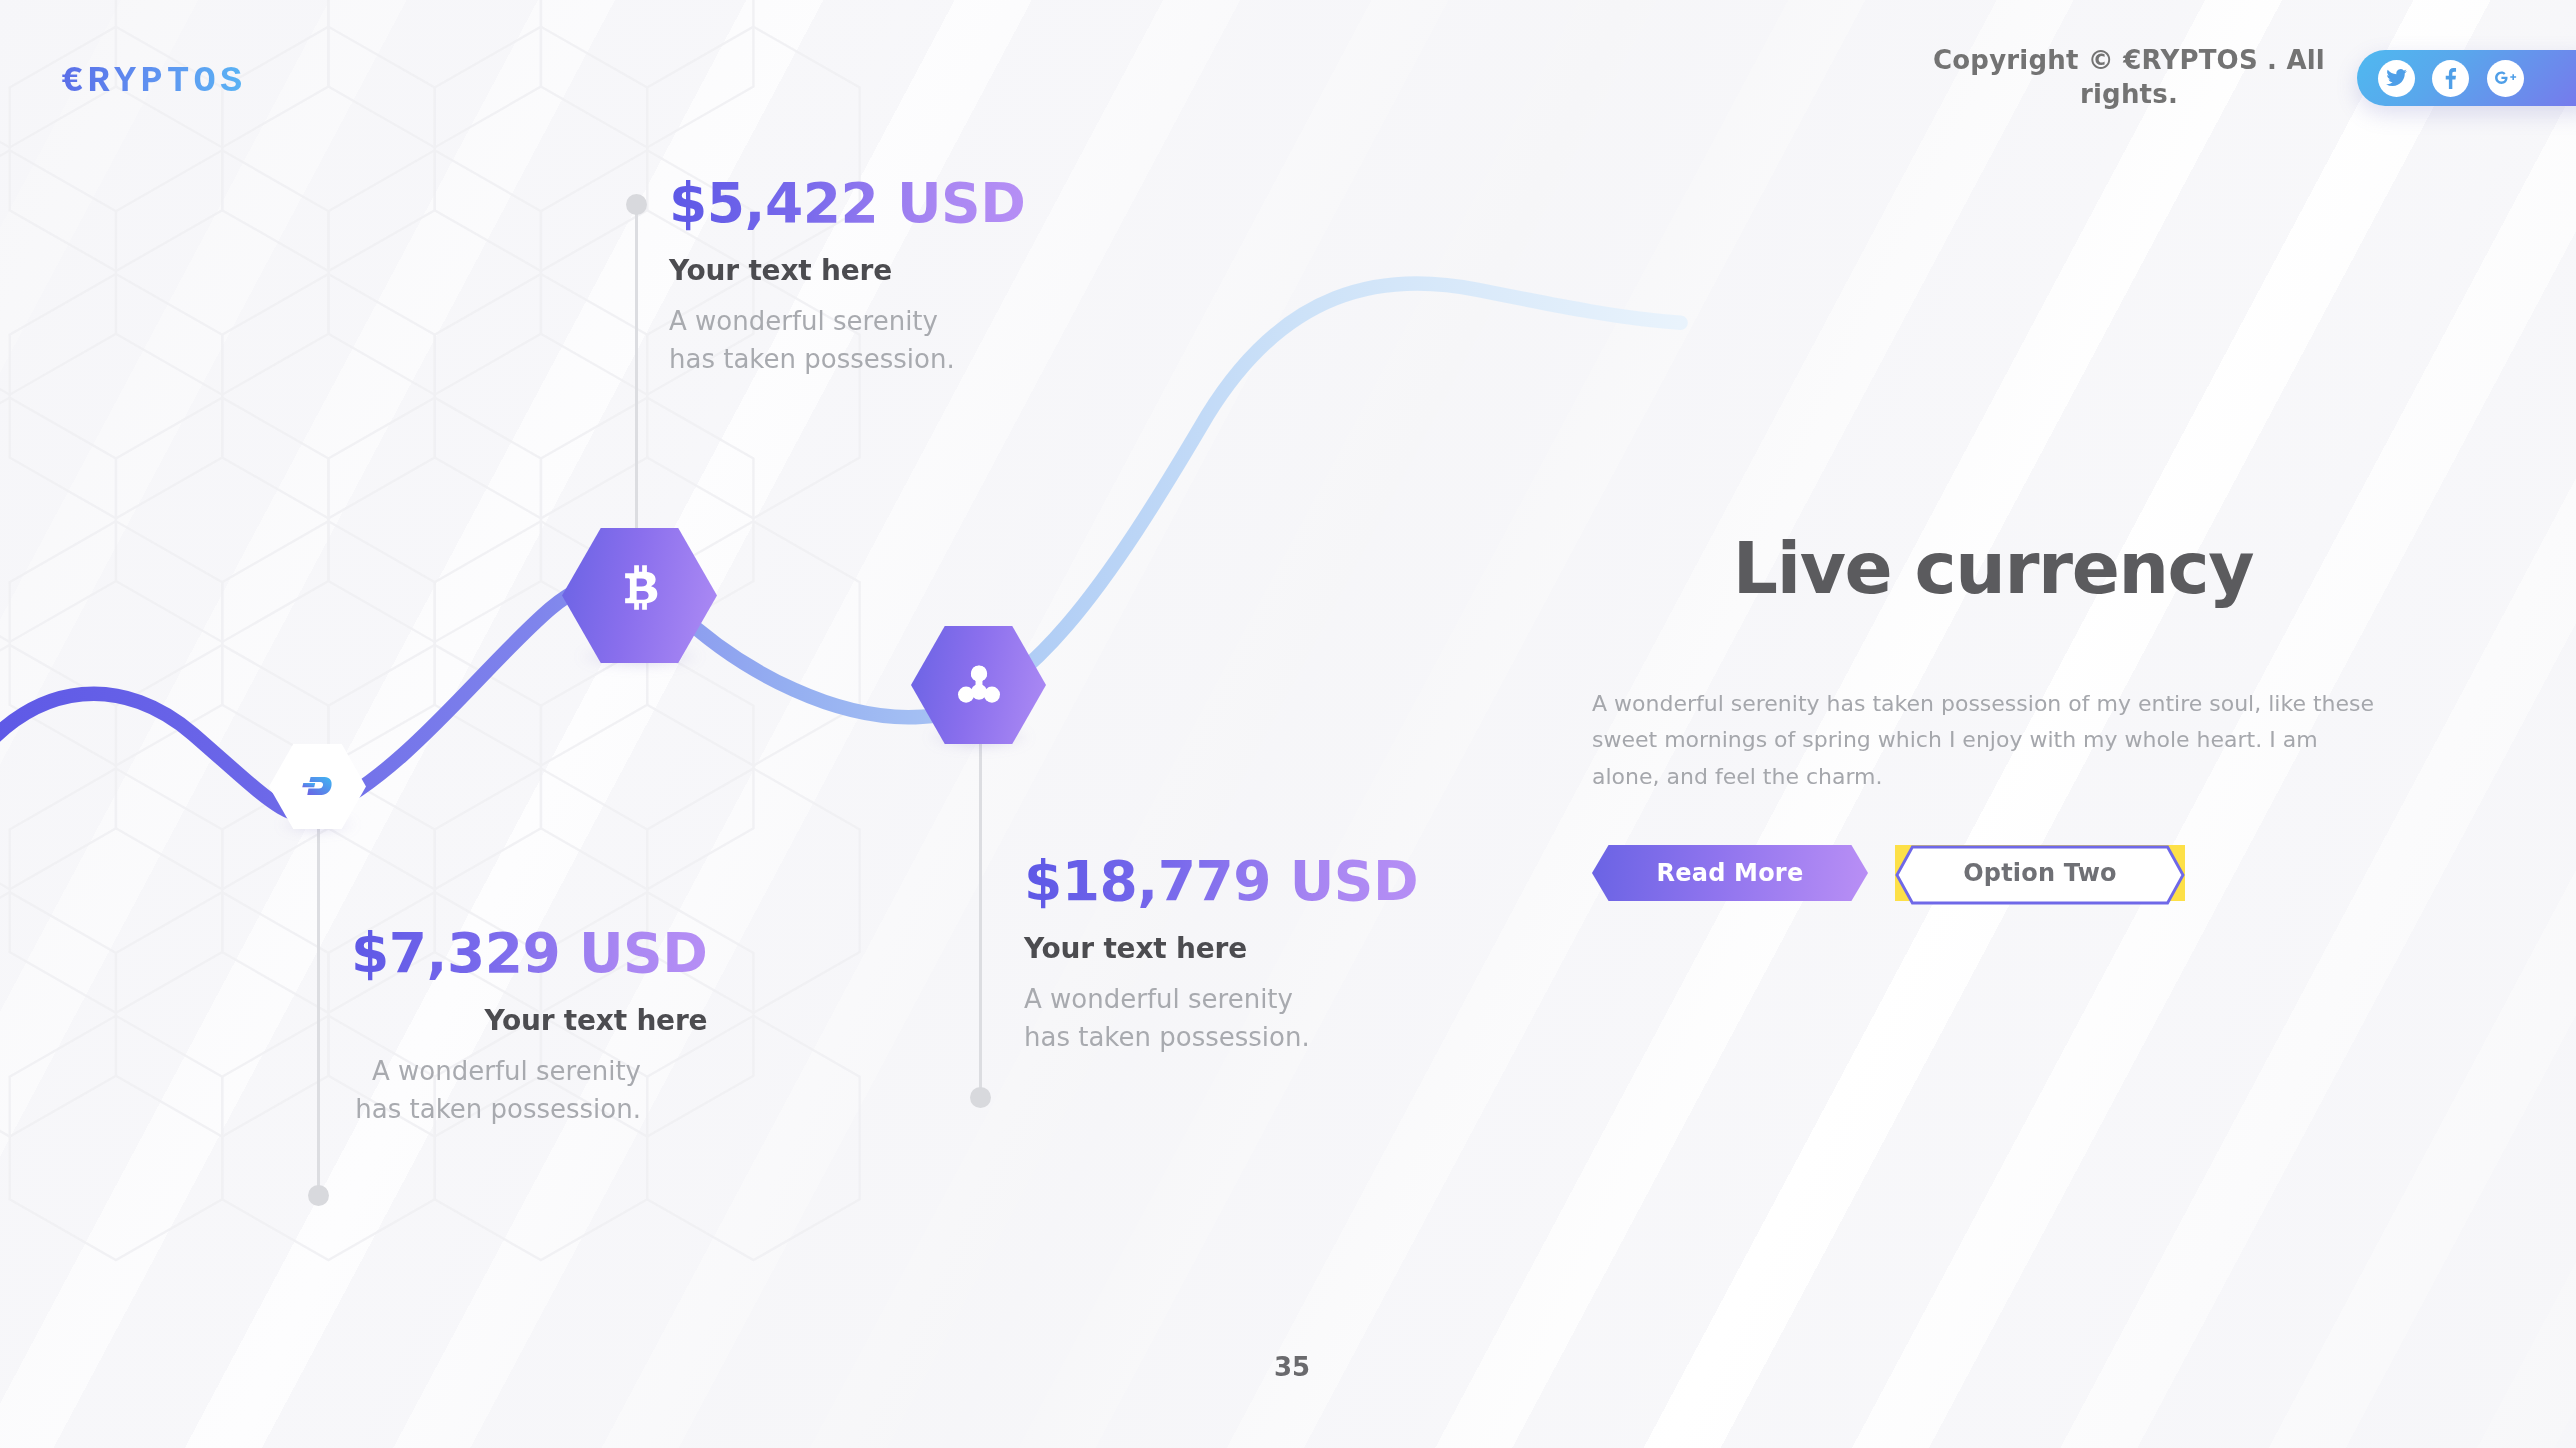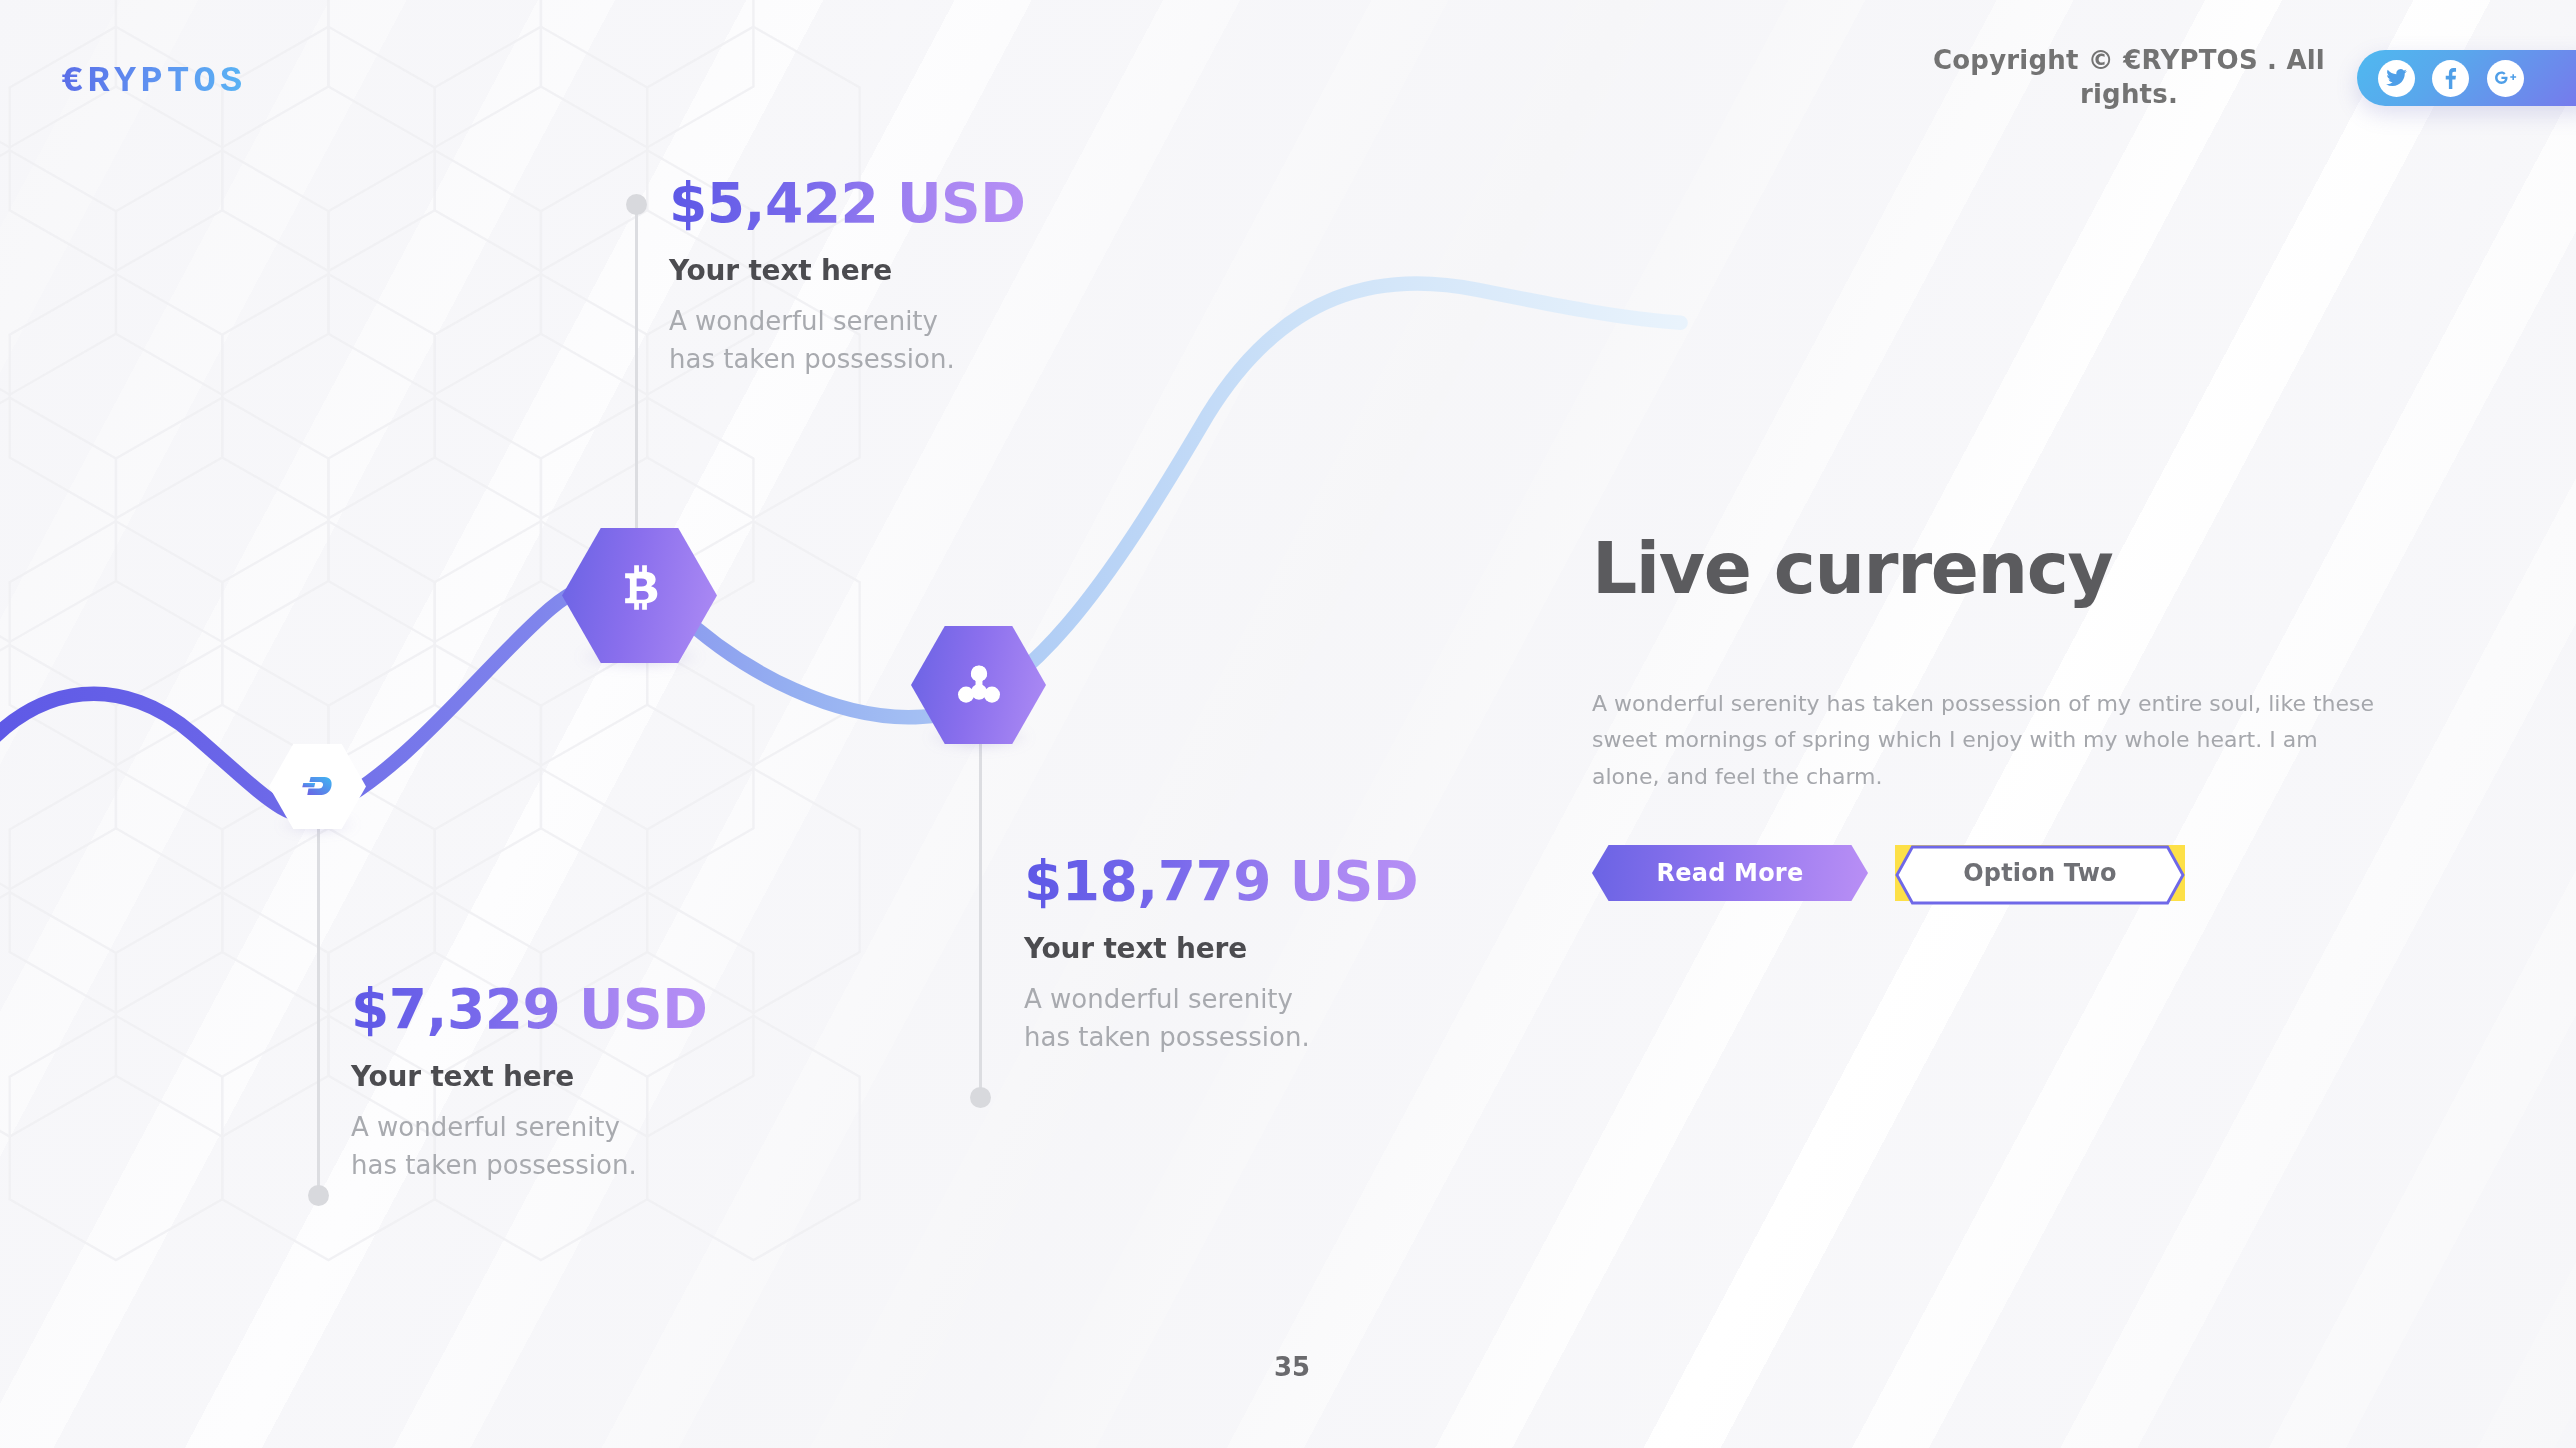--- a/index.html
+++ b/index.html
@@ -94,21 +94,21 @@
   .stat-title {
     font-size:28px; font-weight:bold; color:#4c4c50; margin-top:21px; letter-spacing:-0.2px;
   }
   .stat-desc {
     font-size:26px; color:#a8aaaf; line-height:1.45; margin-top:15.5px; max-width:290px;
   }
 
   
   #panel { position:absolute; left:1592px; top:533px; width:802px; }
   #panel-title {
-    font-size:71px; font-weight:bold; color:#5b5b5e; letter-spacing:-1.4px; line-height:1;
+    font-size:71px; font-weight:bold; color:#5b5b5e; letter-spacing:-1.4px; line-height:1;text-align:center;
   }
   #panel-body {
     margin-top:82px; font-size:22px; line-height:1.65; color:#a5a7ac; max-width:784px;
   }
   #panel-actions { margin-top:50px; display:flex; align-items:center; gap:27px; }
 
   .hexbtn {
     position:relative; height:56px; display:flex; align-items:center; justify-content:center;
     font-size:24px; font-weight:bold; letter-spacing:0.2px; cursor:pointer; user-select:none;
   }
@@ -259,21 +259,21 @@
     <svg class="coinglyph" width="46" height="62" viewBox="0 0 30 40">
       <path fill="#ffffff" d="M11.2 0h3.1v4.2h2.1V0h3.1v4.3c3.3.3 5.7 1.9 5.7 5 0 2.2-1.2 3.6-3 4.3 2.4.6 4.1 2.2 4.1 5 0 3.9-3 5.8-6.8 6.1V29h-3.1v-4.2h-2.1V29h-3.1v-4.2H5.3v-3.3h2c.8 0 1.1-.4 1.1-1.1V9.5c0-.8-.3-1.1-1.1-1.1h-2V5.1h5.9V0zm1.6 8.6v5.2h3.3c2.1 0 3.5-.8 3.5-2.6s-1.3-2.6-3.5-2.6h-3.3zm0 8.2v5.6h4c2.3 0 3.8-.9 3.8-2.8s-1.5-2.8-3.8-2.8h-4z"></path>
     </svg>
   </span>
 </div>
 
 <div class="connector" style="left:317px; top:809px; height:386px;">
   <span class="conn-dot" style="bottom:-10.6px;"></span>
 </div>
 
-<div class="stat" style="left:351px; top:968px;">
+<div class="stat" style="left:351px; top:912px;text-align:right;">
   <div class="stat-price">$7,329 USD</div>
   <div class="stat-title">Your text here</div>
   <div class="stat-desc">A wonderful serenity has taken possession.</div>
 </div>
 
 <div class="hexmark white" style="left:269px; top:744px; width:97px; height:85px;">
   <span class="hexshadow" style="left:7.7px; right:7.7px; bottom:-3.9px; height:17.4px;"></span>
   <span class="hexbody">
     <svg class="coinglyph" width="33" height="26" viewBox="0 0 34 27">
       <defs>

